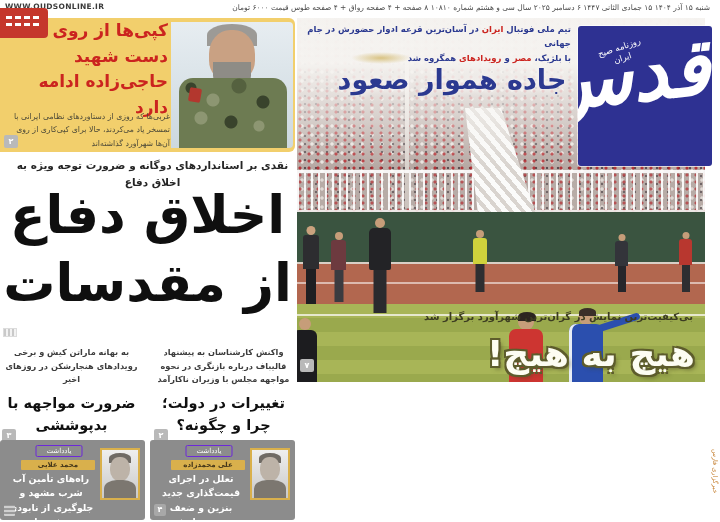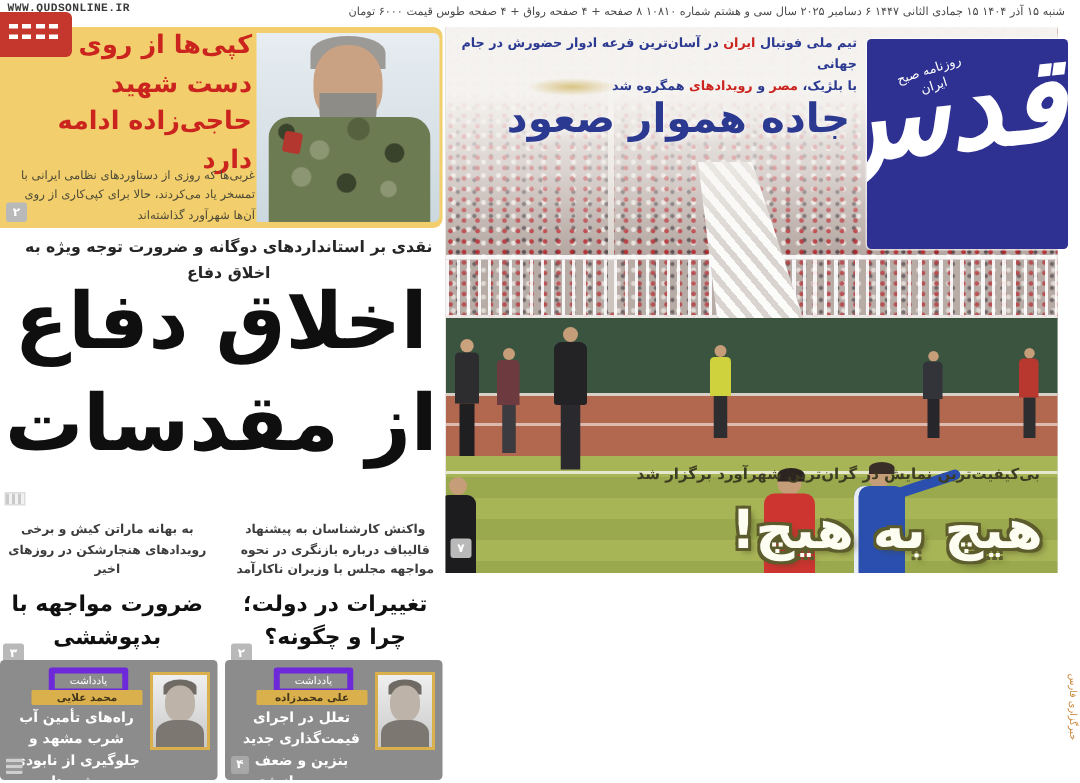--- a/index.html
+++ b/index.html
@@ -5,21 +5,21 @@
   * { margin:0; padding:0; box-sizing:border-box; }
   html,body { background:#e9e9e9; }
   body { font-family:"DejaVu Sans","Liberation Sans",sans-serif; }
   #page {
     position:relative; width:720px; height:522px; margin:0 auto;
     background:#ffffff; overflow:hidden; direction:rtl;
   }
   
   .site-url {
     position:absolute; left:5px; top:2px; direction:ltr;
-    font-size:7.5px; font-weight:bold; color:#3a3a3a; letter-spacing:.3px;font-family:Liberation Mono, monospace;
+    font-size:7.5px; font-weight:bold; color:#3a3a3a; letter-spacing:.3px;
   }
   .dateline {
     position:absolute; right:10px; top:3px; width:430px;
     font-size:7.5px; color:#4a4a4a; text-align:left; direction:rtl; white-space:nowrap;
   }
   
   .masthead {
     position:absolute; right:8px; top:26px; width:134px; height:140px;
     background:#2e3192; border-radius:3px; z-index:30; overflow:hidden;
     box-shadow:0 0 0 1px rgba(255,255,255,.6);
@@ -175,21 +175,21 @@
     background:repeating-linear-gradient(90deg,#c9c9c9 0 2px,#f2f2f2 2px 4px); border:1px solid #dcdcdc;
   }
   
   .news-box { position:absolute; top:346px; width:143px; height:90px; }
   .news-box .kicker { font-size:8.2px; color:#3d3d3d; font-weight:bold; text-align:center; line-height:1.65; }
   .news-box .headline { margin-top:5px; font-size:14.5px; font-weight:bold; color:#101010; text-align:center; line-height:1.55; }
   
   .note-box { position:absolute; top:440px; width:145px; height:80px; background:#8c8c8c; border-radius:3px; overflow:hidden; }
   .note-label {
     position:absolute; top:5px; right:86px; transform:translateX(50%);
-    border:4px solid #6d28d9; color:#fff; font-size:7px; padding:1px 10px; border-radius:2px; white-space:nowrap;
+    border:1px solid #6d28d9; color:#fff; font-size:7px; padding:1px 10px; border-radius:2px; white-space:nowrap;
   }
   .note-author {
     position:absolute; top:20px; right:50px; width:74px; background:#d9b04c; color:#44361a;
     font-size:7px; font-weight:bold; text-align:center; padding:1px 0; border-radius:1px;
   }
   .note-title {
     position:absolute; top:32px; right:48px; width:92px; text-align:center;
     font-size:9.3px; font-weight:bold; color:#fff; line-height:1.55;
   }
   .note-photo {

